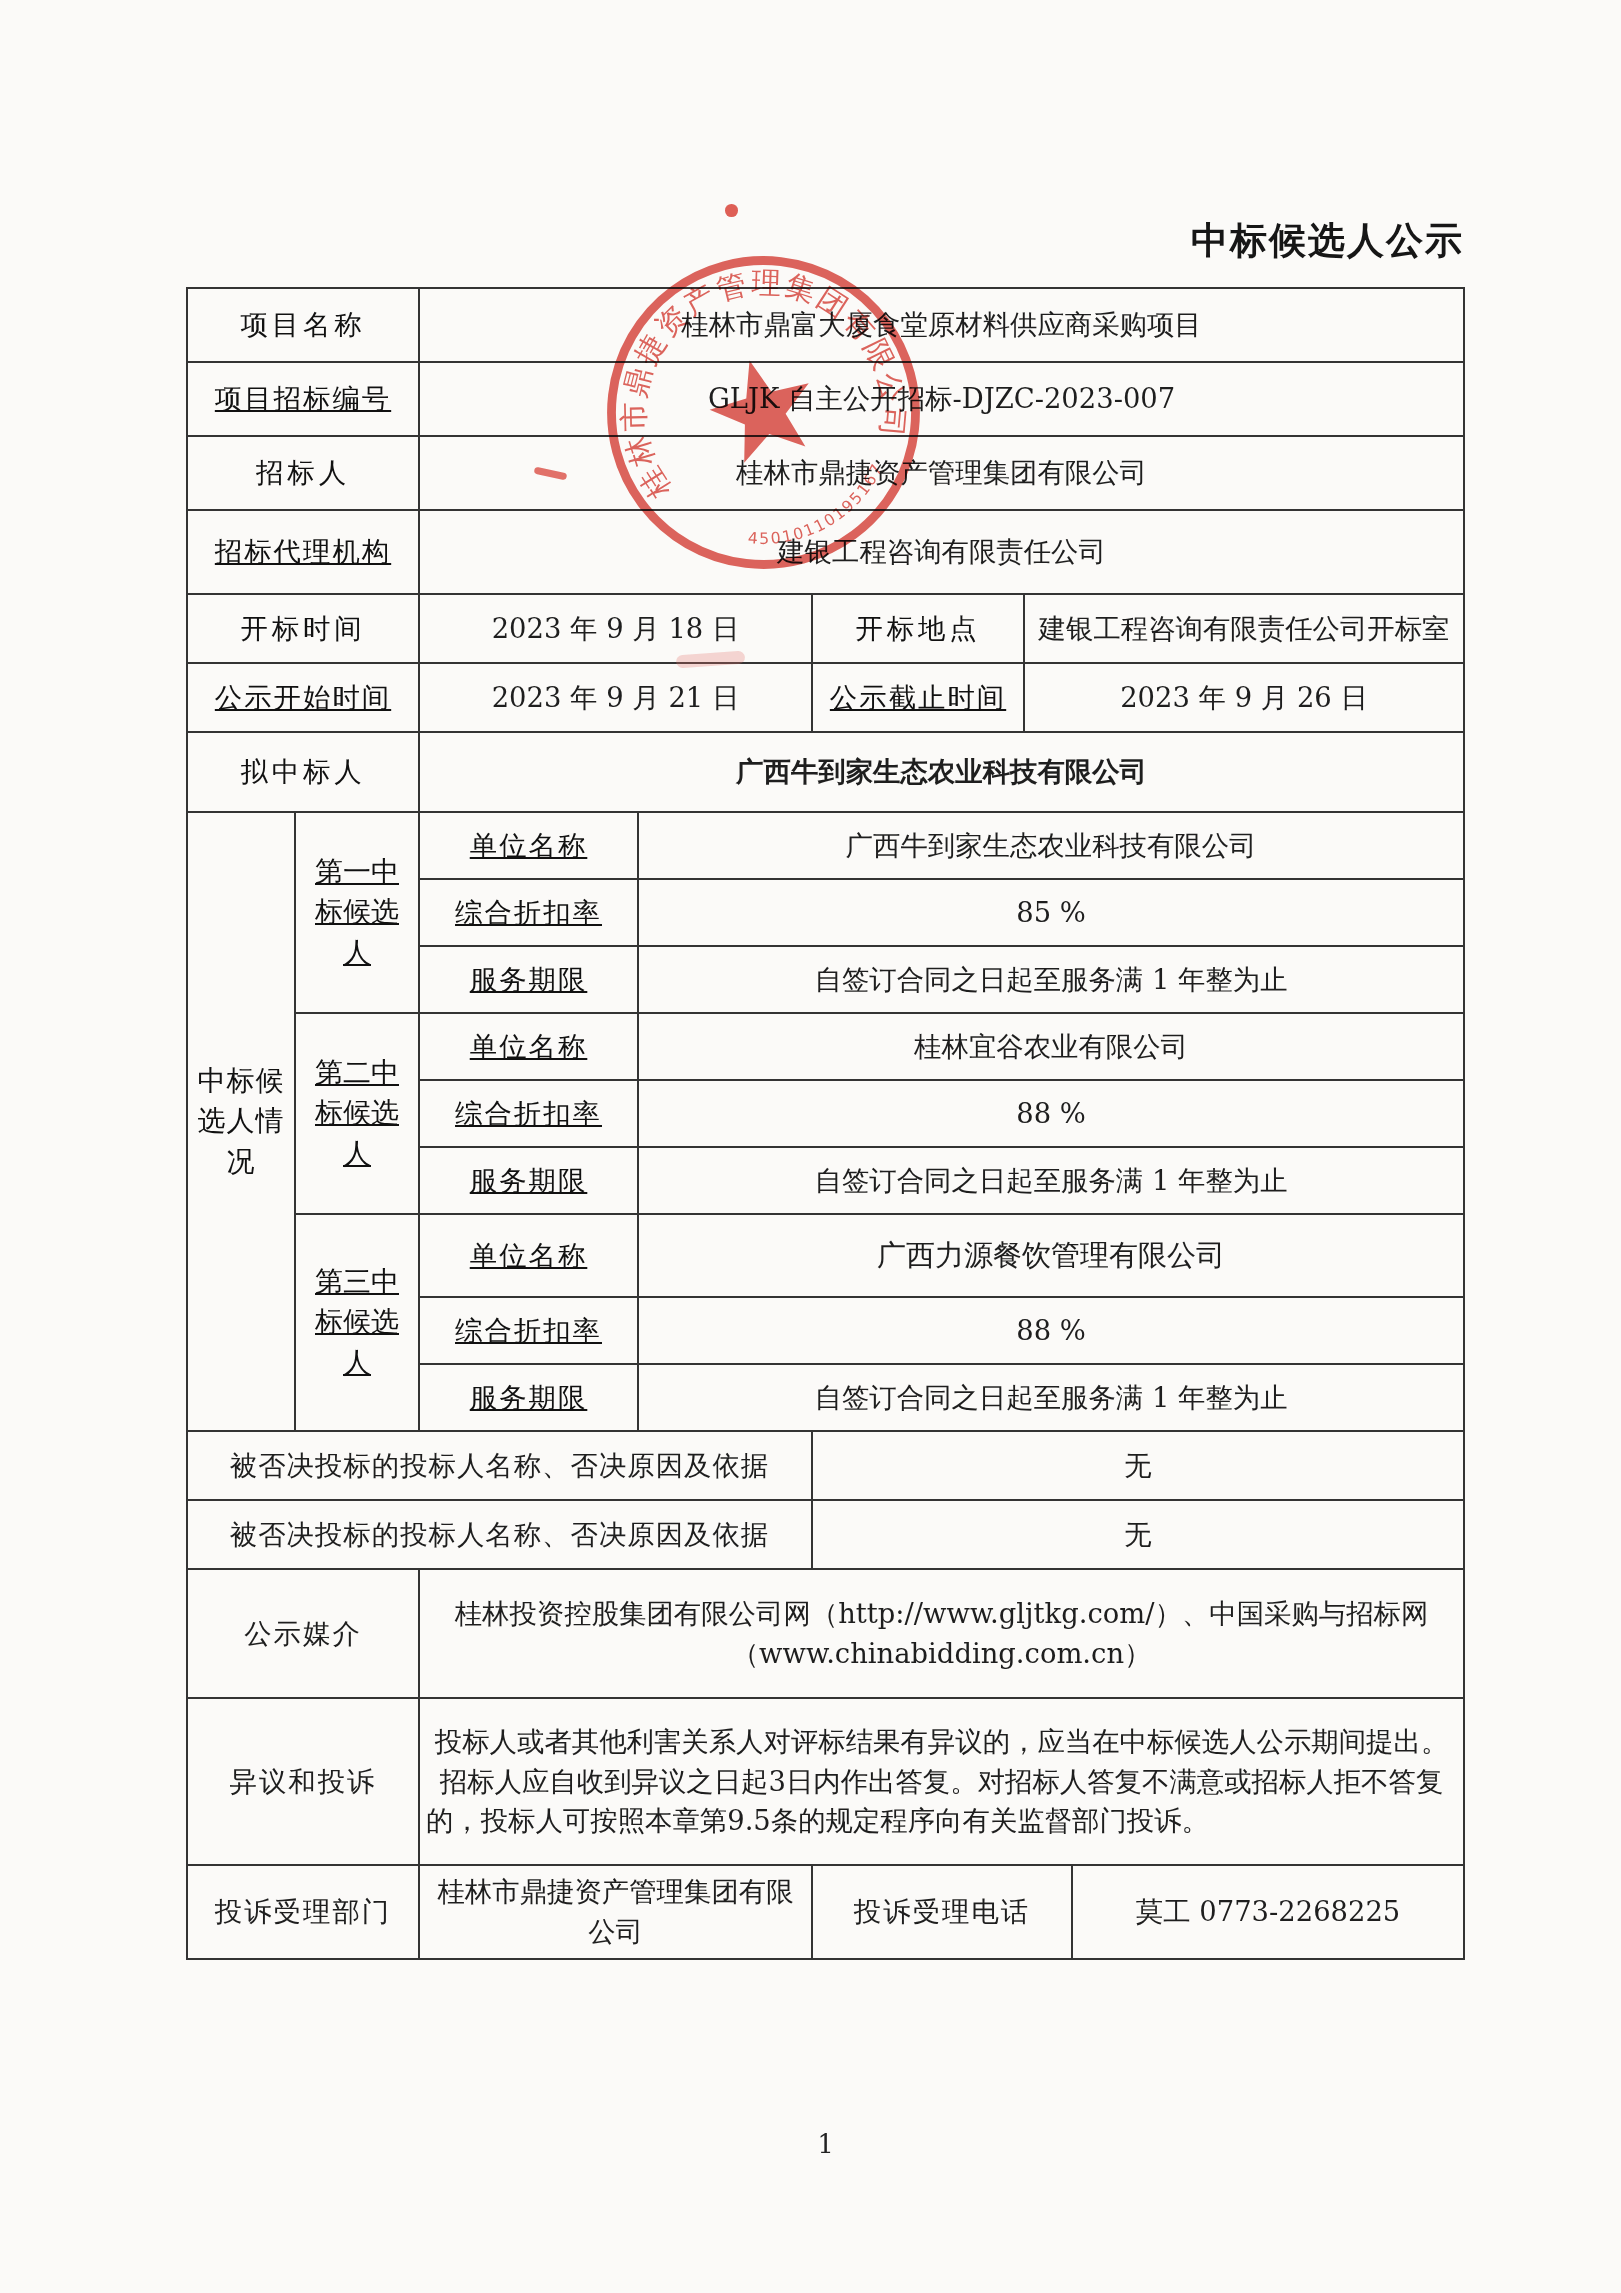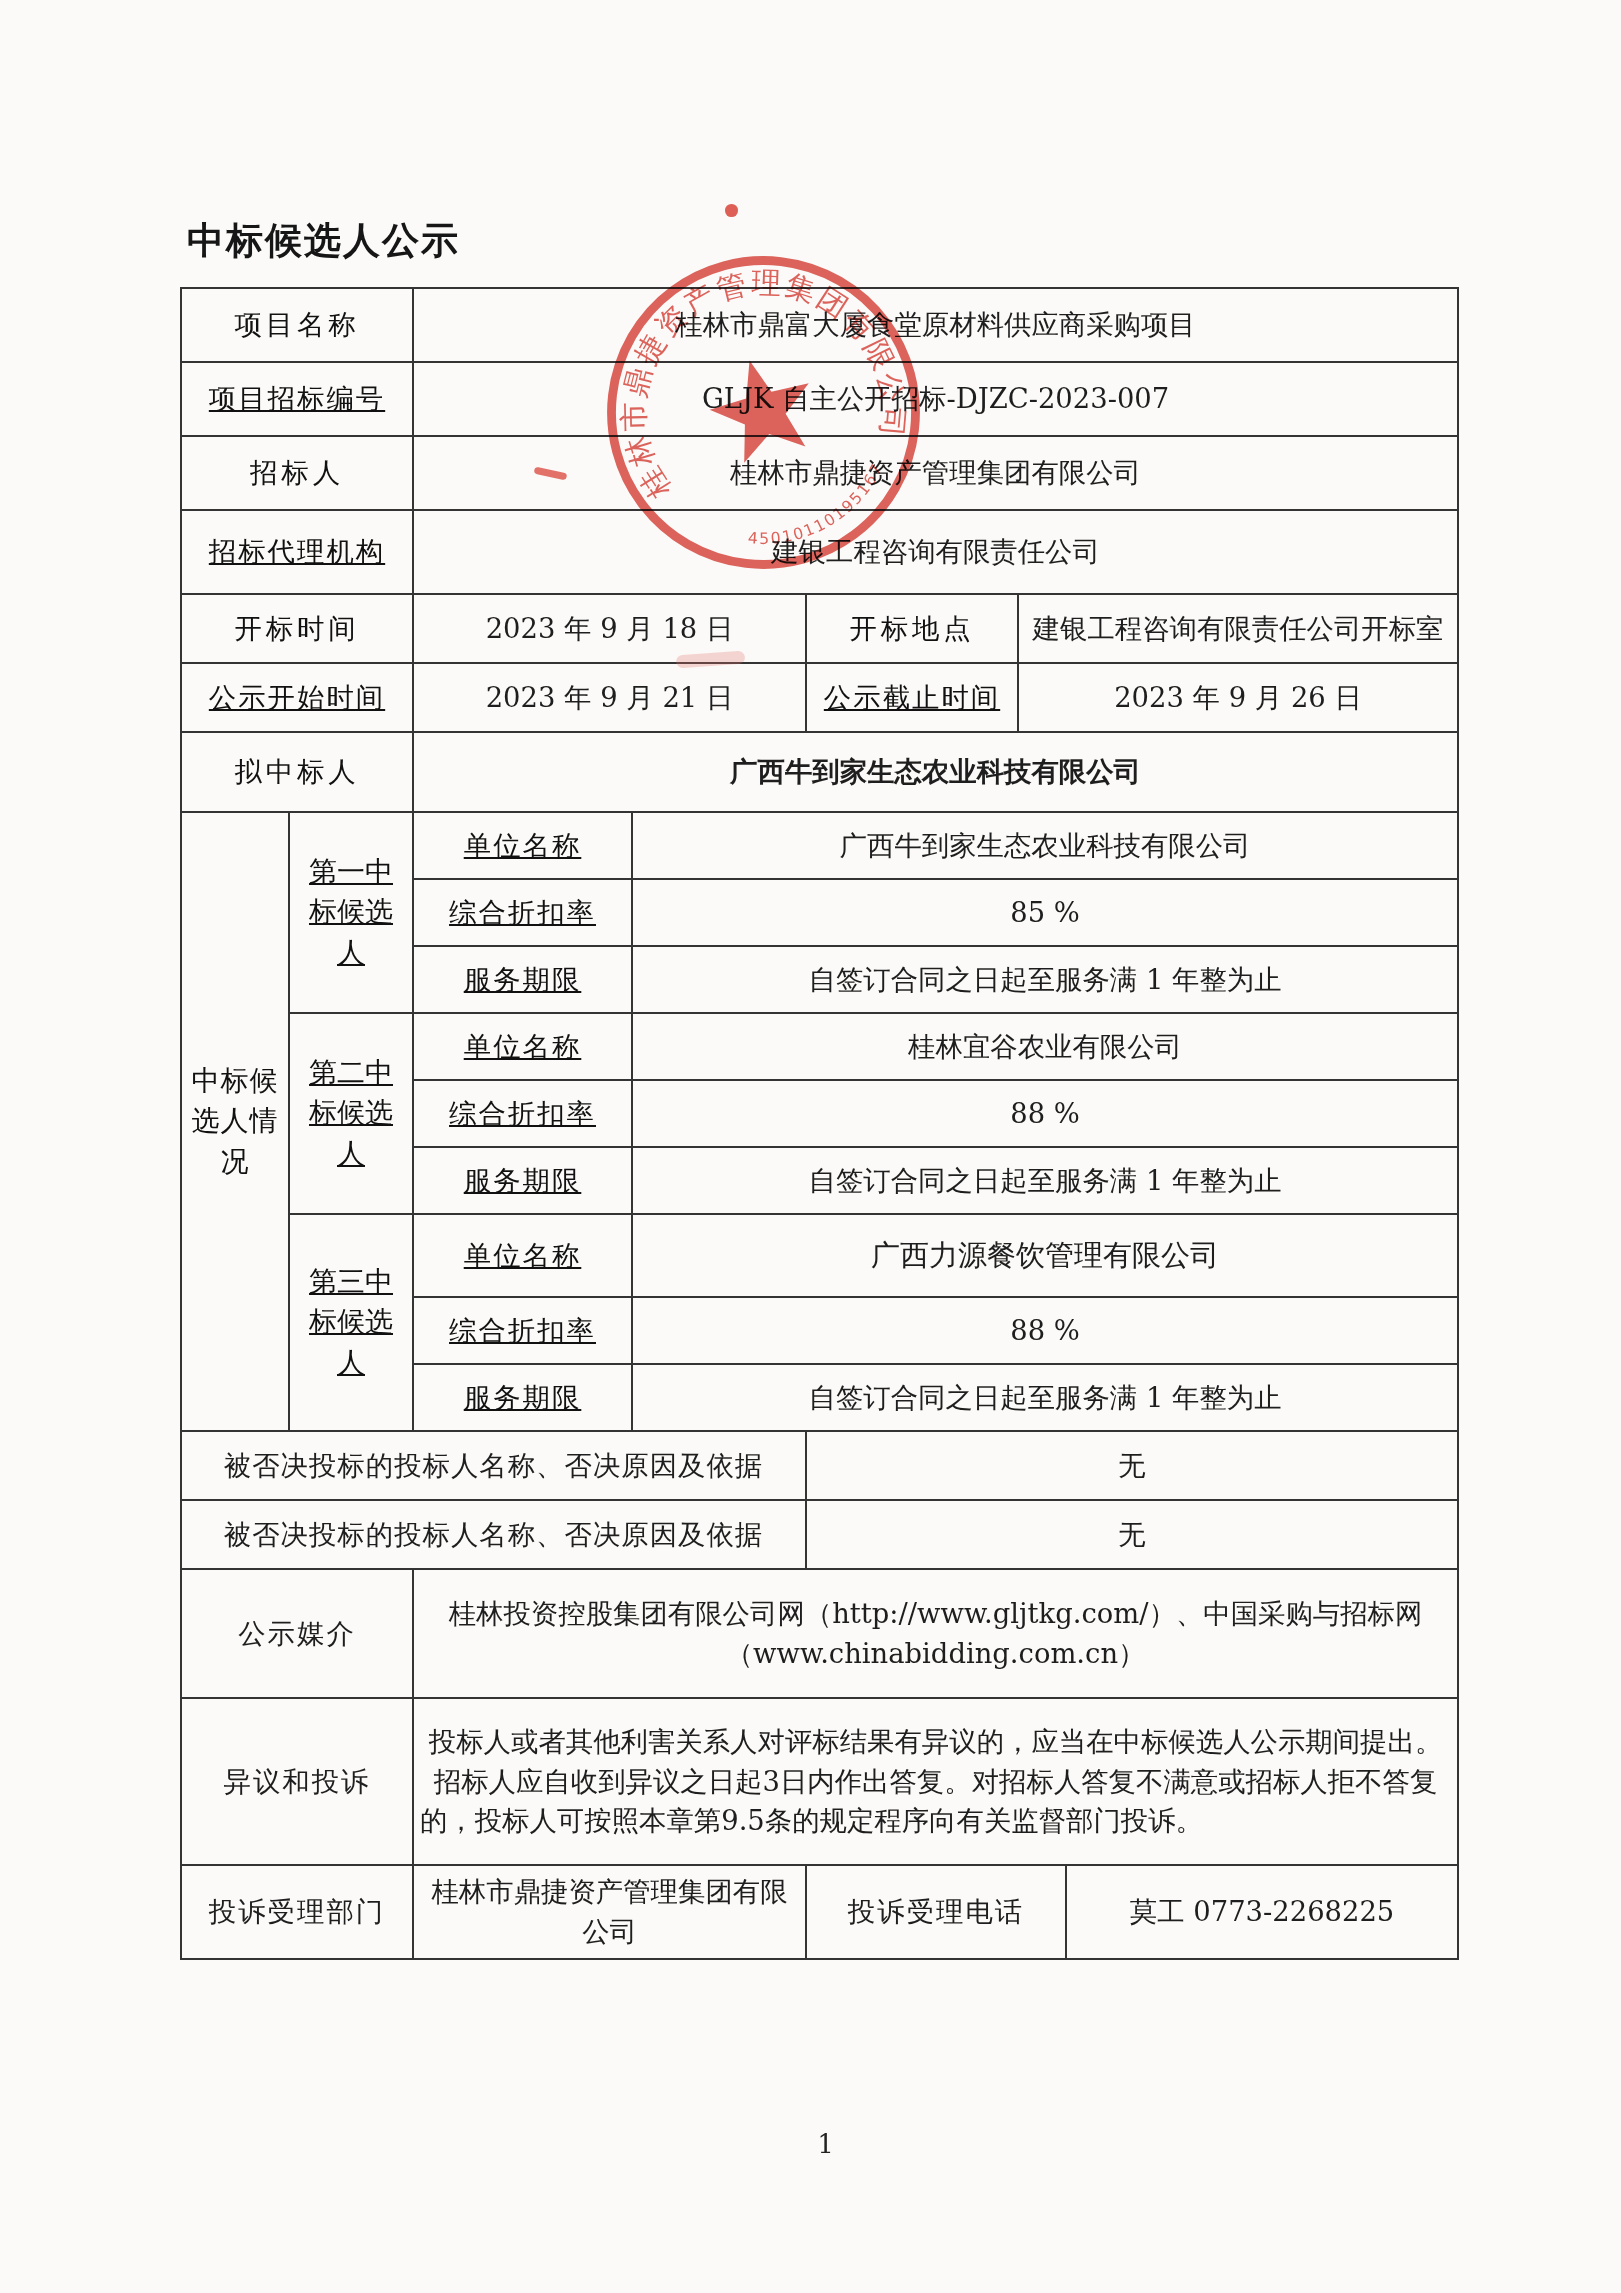--- a/index.html
+++ b/index.html
@@ -4,27 +4,27 @@
 <style>
   html,body{margin:0;padding:0;}
   body{
     width:1621px;height:2294px;position:relative;
     background:#fbfaf8;color:#1e1e1e;
     font-family:"DejaVu Serif", serif;
     overflow:hidden;
   }
   .page-title{
     position:absolute;top:216px;left:187px;width:1277px;
-    text-align:left;
+    text-align:right;
     font-family:"DejaVu Sans", sans-serif;
     font-weight:bold;font-size:37px;letter-spacing:2px;
     color:#161616;
   }
   table.doc{
-    position:absolute;top:287px;left:180px;width:1277px;
+    position:absolute;top:287px;left:186px;width:1277px;
     border-collapse:collapse;table-layout:fixed;padding-left:25px;
   }
   table.doc th, table.doc td{
     border:2px solid #343434;
     text-align:center;vertical-align:middle;
     padding:3.9px 5.9px;
     font-size:27.4px;font-weight:normal;line-height:1.45;
     overflow:hidden;
   }
   th.hei{

